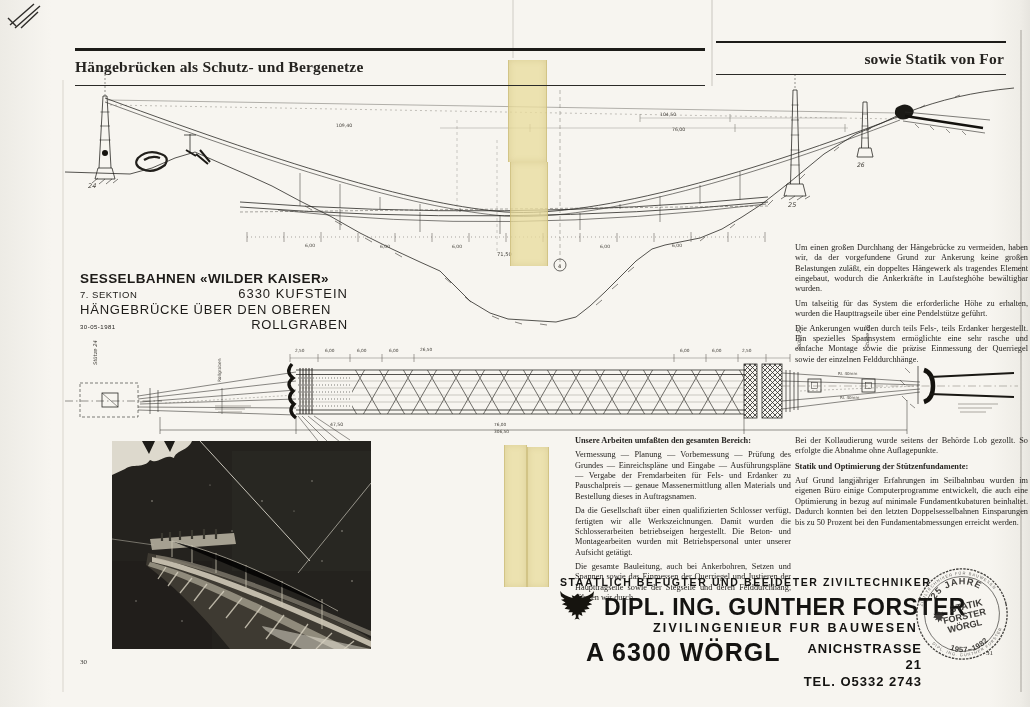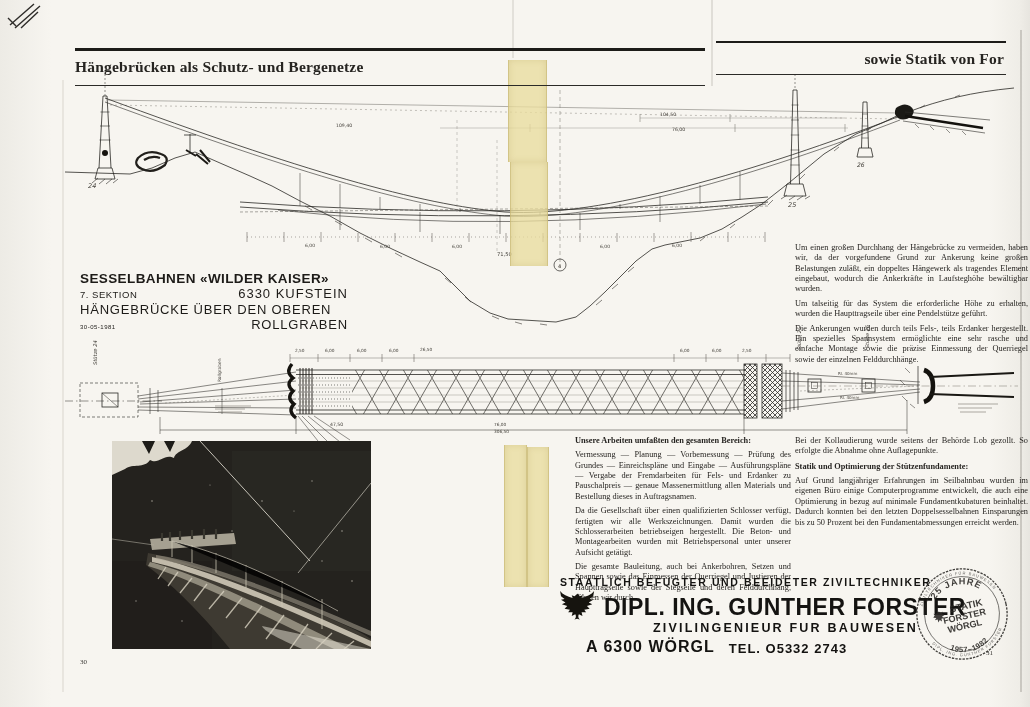--- a/index.html
+++ b/index.html
@@ -26,21 +26,21 @@
   .bt{font-size:8.3px;line-height:1.25;text-align:justify;color:#272522;}
   .bt p{margin:0 0 4px 0;}
   .bt .bh{font-weight:700;margin:0 0 4px 0;}
   
   .ad{font-family:"Liberation Sans",sans-serif;color:#141311;width:362px;}
   .ad .a1{font-size:10.5px;font-weight:700;letter-spacing:1.6px;text-align:center;white-space:nowrap;}
   .ad .row{display:flex;align-items:center;margin-top:2px;}
   .ad .name{font-size:23px;font-weight:900;letter-spacing:.5px;white-space:nowrap;}
   .ad .sub{font-size:12.5px;font-weight:700;letter-spacing:2.2px;text-align:right;margin-top:-3px;padding-right:4px;}
   .ad .row2{display:flex;align-items:flex-start;margin-top:3px;}
-  .ad .city{font-size:16px;font-weight:900;letter-spacing:1px;margin-left:26px;white-space:nowrap;}
+  .ad .city{font-size:25px;font-weight:900;letter-spacing:1px;margin-left:26px;white-space:nowrap;}
   .ad .addr{font-size:13px;font-weight:700;letter-spacing:1px;text-align:right;margin-left:14px;margin-top:3px;line-height:1.25;}
   .pageno{font-size:7px;color:#3a3834;}
   
   .tape{background:rgba(233,221,158,.78);border-left:1px solid rgba(190,172,100,.55);border-right:1px solid rgba(190,172,100,.55);box-shadow:inset 0 0 6px rgba(170,150,80,.25);}
 </style>
 </head>
 <body>
 
 <div class="page">
 
@@ -306,20 +306,21 @@
     <div class="row">
       <svg width="36" height="34" viewBox="0 0 40 38" style="margin-right:8px;flex:none;">
         <path d="M20,4 l2,3 3,-1 -1,3 c6,-2 11,-4 14,-8 l-1,6 -4,3 4,1 -5,3 4,2 -6,2 3,3 -6,1 2,3 -5,0 1,4 -4,-2 c-1,2 -1,4 1,6 l-3,-1 -3,1 c2,-2 2,-4 1,-6 l-4,2 1,-4 -5,0 2,-3 -6,-1 3,-3 -6,-2 4,-2 -5,-3 4,-1 -4,-3 -1,-6 c3,4 8,6 14,8 l-1,-3 3,1 z" fill="#16140f"></path>
       </svg>
       <div class="name">DIPL. ING. GUNTHER FORSTER</div>
     </div>
     <div class="sub">ZIVILINGENIEUR FUR BAUWESEN</div>
     <div class="row2">
       <div class="city">A 6300 WÖRGL</div>
       <div class="addr">
+        <div>ANICHSTRASSE 21</div>
         <div>TEL. O5332 2743</div>
       </div>
     </div>
   </div>
 
   <svg class="abs" style="left:914px;top:566px;transform:rotate(-13deg);" width="96" height="96" viewBox="0 0 100 100">
     <g stroke="#2b2926" fill="none" opacity="0.88">
       <circle cx="50" cy="50" r="47" stroke-width="1.4" stroke-dasharray="2.5,1.2"></circle>
       <circle cx="50" cy="50" r="39" stroke-width="0.7"></circle>
     </g>

